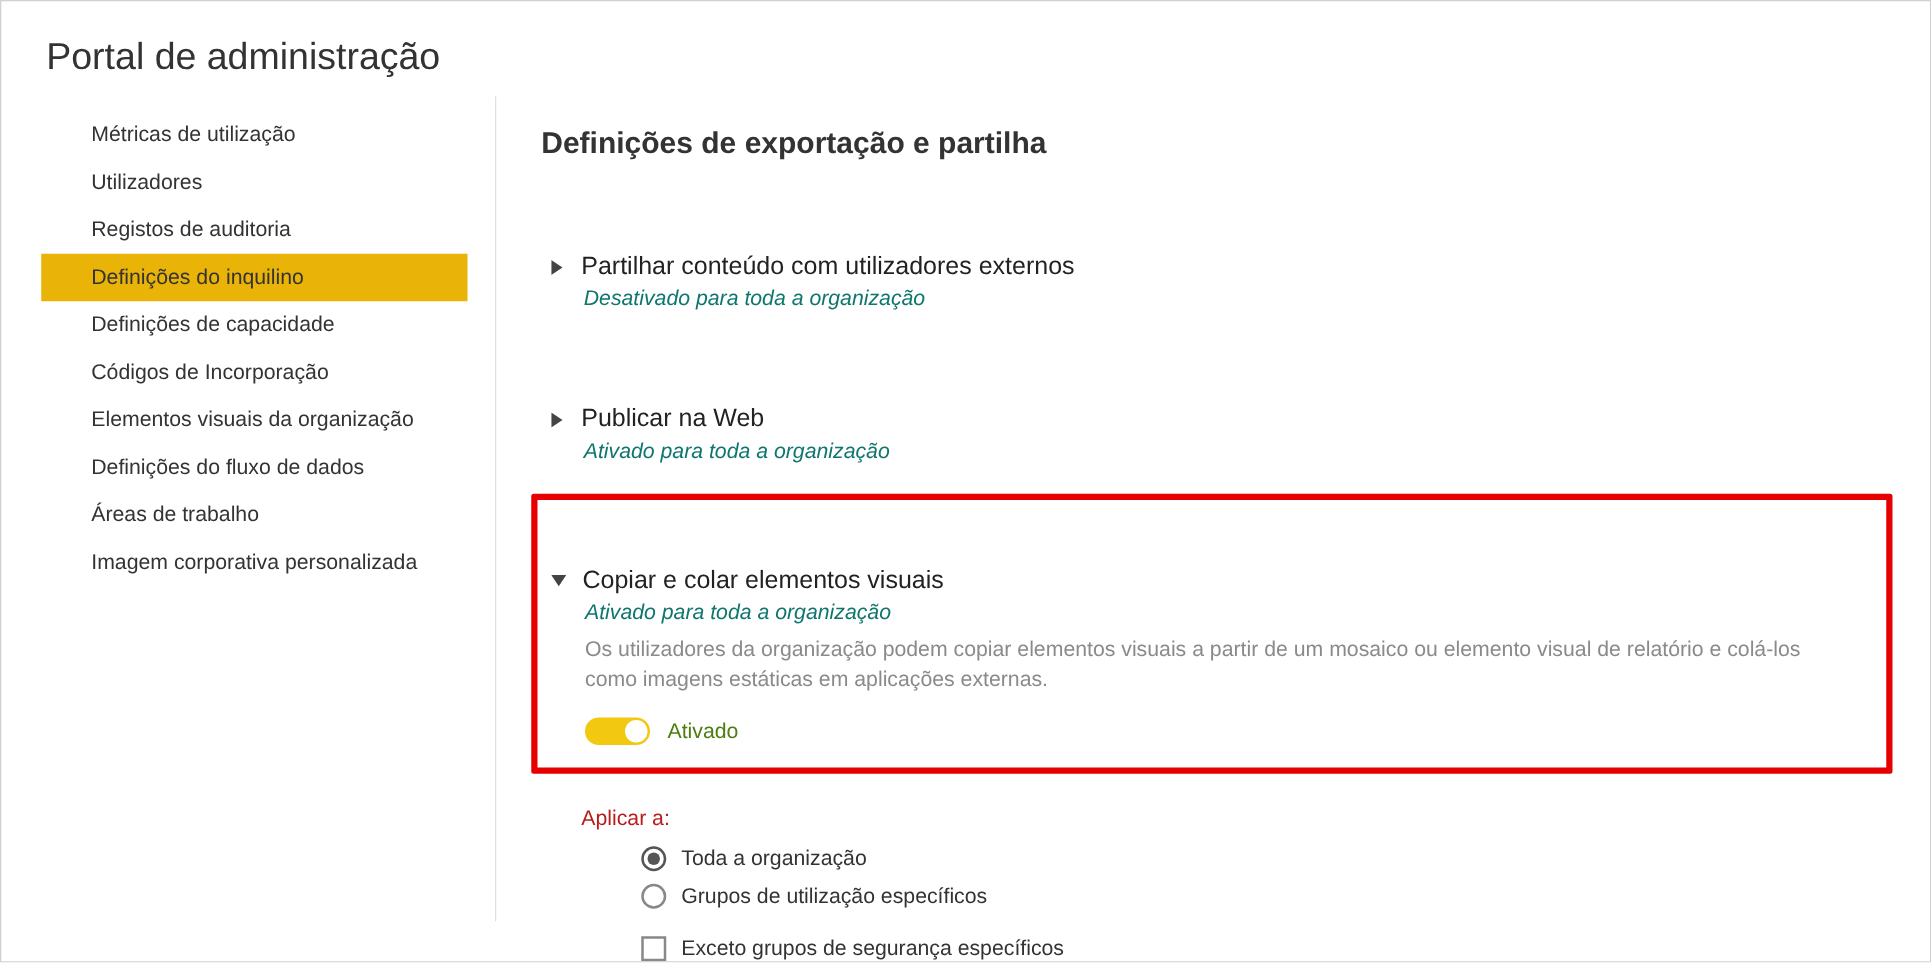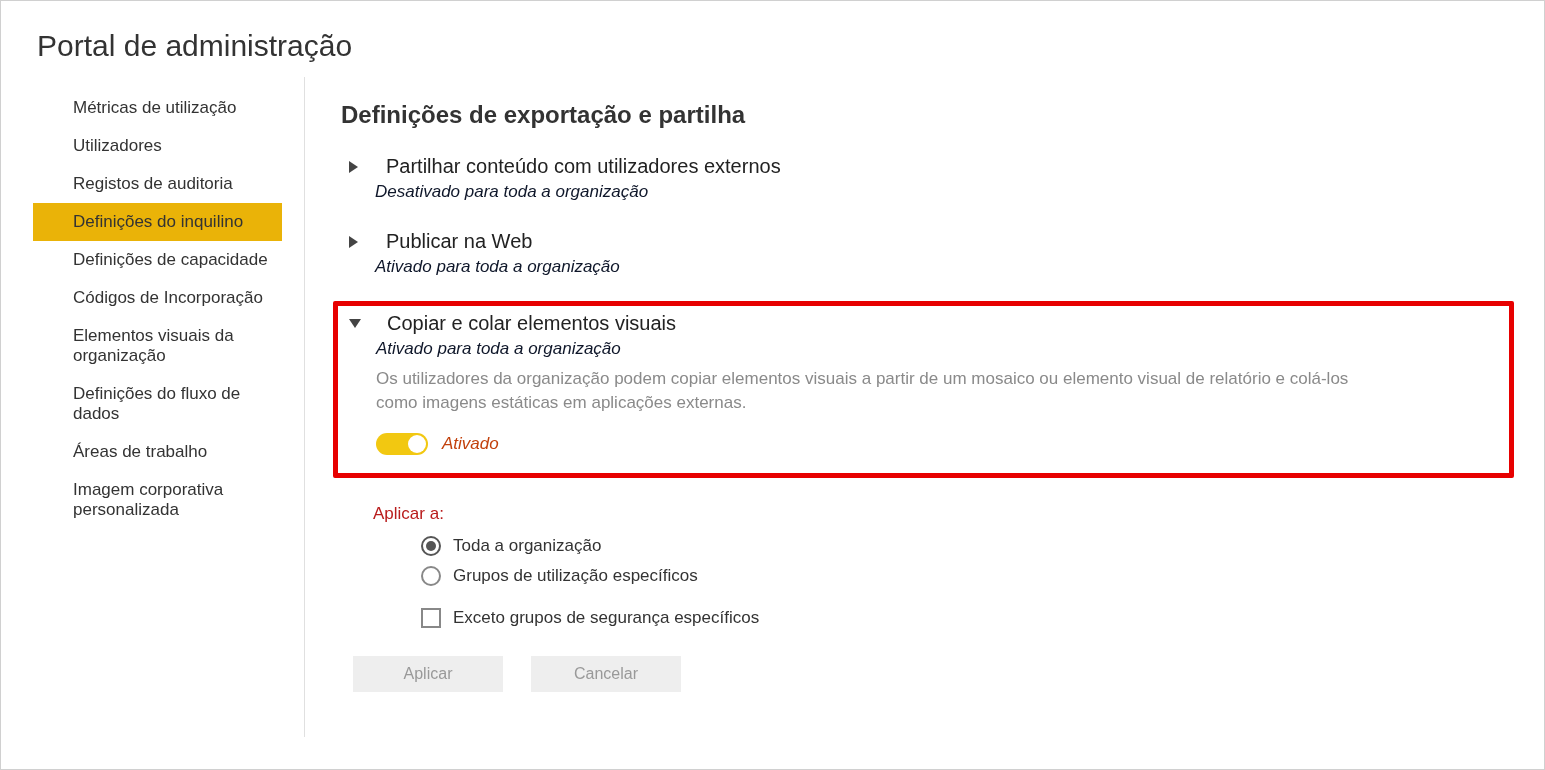--- a/index.html
+++ b/index.html
@@ -20,21 +20,21 @@
     font-size: 30px;
     font-weight: 300;
     color: #333;
     padding: 28px 0 14px 36px;
   }
   .body-row {
     display: flex;
     align-items: flex-start;
   }
   .sidebar {
-    width: 304px;
+    width: 396px;
     padding: 12px 0 0 36px;
     border-right: 1px solid #e0e0e0;
     min-height: 660px;
   }
   .sidebar-item {
     padding: 9px 14px 9px 40px;
     font-size: 17px;
     font-weight: 400;
     color: #333;
     cursor: pointer;
@@ -55,41 +55,42 @@
     color: #333;
     margin: 4px 0 22px 0;
   }
   .setting {
     margin: 0 0 18px 0;
     padding: 4px 6px 6px 6px;
   }
   .setting-header {
     display: flex;
     align-items: center;
-    gap: 25px;
+    gap: 12px;
+    margin-top: 47px;
   }
   .caret {
     width: 14px;
     height: 14px;
     display: inline-flex;
     align-items: center;
     justify-content: center;
     color: #444;
     flex: 0 0 auto;
   }
   .caret svg { display: block; }
   .setting-title {
     font-size: 20px;
     color: #222;
   }
   .setting-status {
     margin: 4px 0 0 28px;
     font-size: 17px;
     font-style: italic;
-    color: #0f172a;
+    color: #0f766e;
   }
   .highlight {
     border: 5px solid #e70000;
     border-radius: 2px;
     margin: 4px 0 20px -8px;
     padding: 6px 10px 14px 10px;
   }
   .setting-desc {
     margin: 8px 0 0 28px;
     font-size: 17px;
@@ -113,22 +114,21 @@
   }
   .toggle .knob {
     position: absolute;
     top: 2px; right: 2px;
     width: 18px; height: 18px;
     background: #fff;
     border-radius: 50%;
   }
   .toggle-label {
     font-size: 17px;
-    color: #c2410c;
-    font-style: italic;
+    color: #4d7c0f;
   }
   .apply-block {
     margin: 26px 0 0 32px;
   }
   .apply-title {
     font-size: 17px;
     color: #b91c1c;
     margin-bottom: 12px;
   }
   .radio-row, .check-row {

